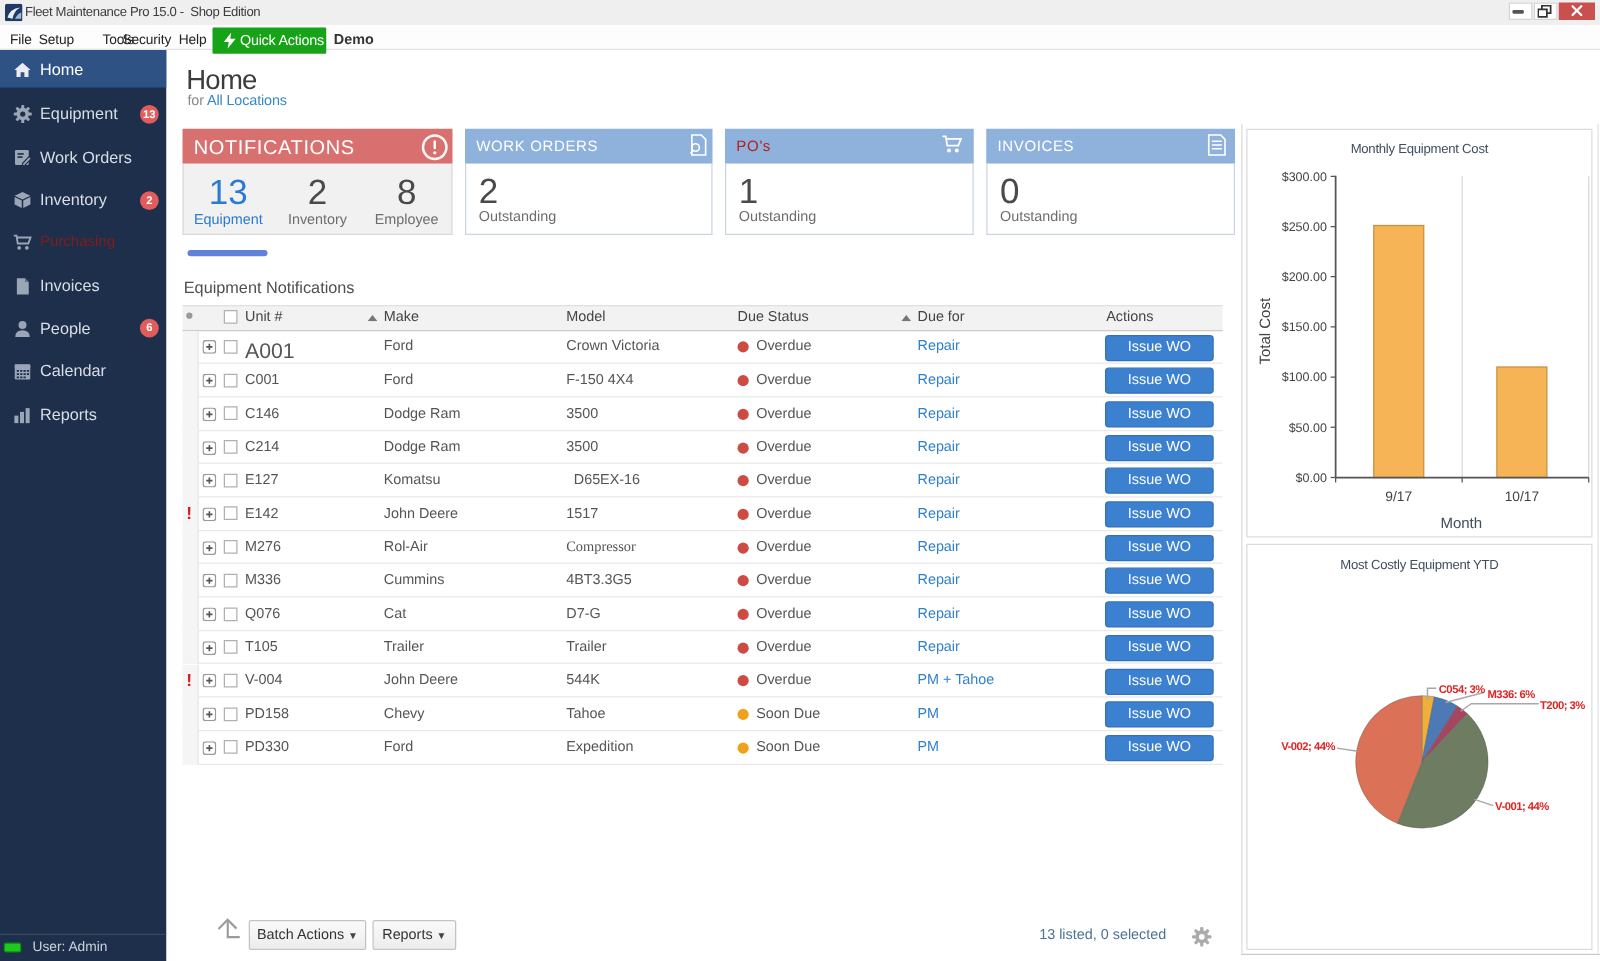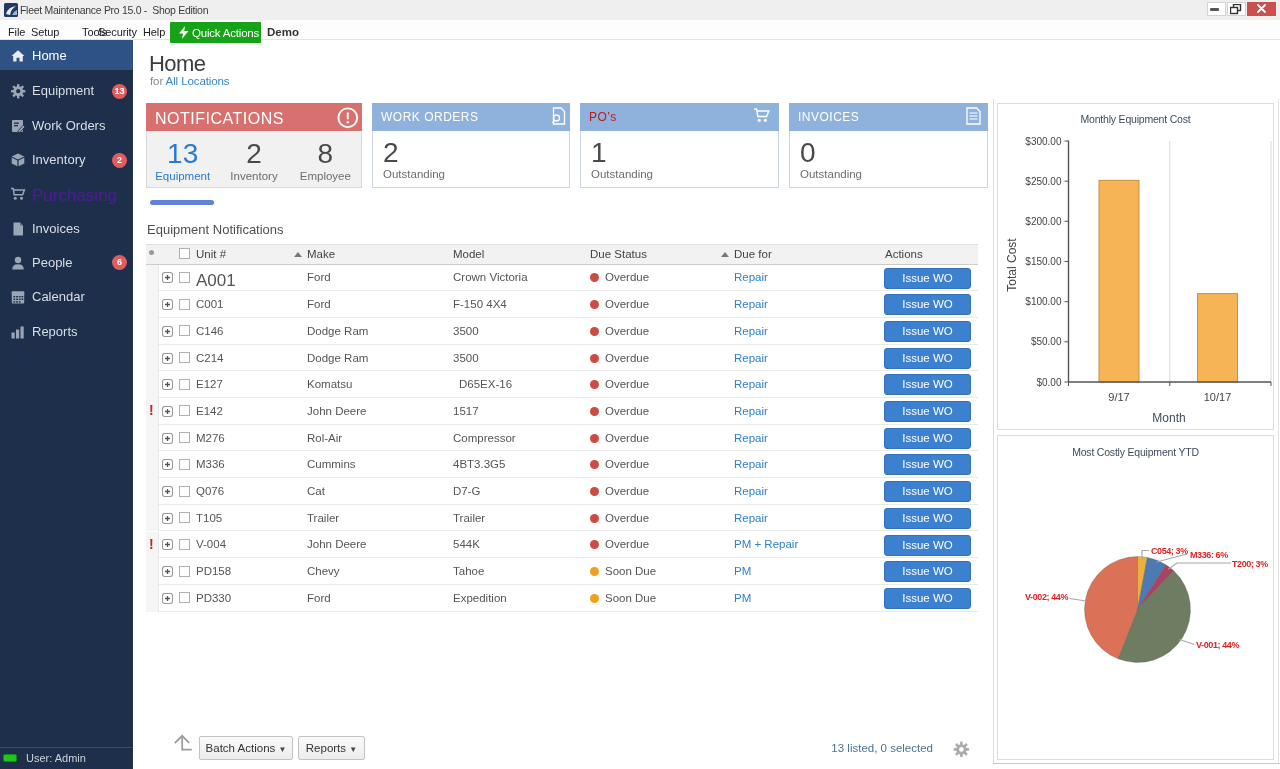--- a/index.html
+++ b/index.html
@@ -70,21 +70,21 @@
     <path d="M1.7 5.6 L7.4 8.4 V14.3 L1.7 11.5 Z" fill="#9aa5b6"></path>
     <path d="M14.3 5.6 L8.6 8.4 V14.3 L14.3 11.5 Z" fill="#9aa5b6"></path>
   </svg>
 <div class="a" style="left:32px;top:152px;font-size:13px;color:#d9dee6;">Inventory</div>
 <div class="a" style="left:112px;top:152.5px;width:15px;height:15px;border-radius:50%;background:#e25c5c;color:#fff;font-size:9px;font-weight:bold;text-align:center;line-height:15px;">2</div>
 <svg class="a" style="left:10px;top:186px" width="16" height="16">
     <path d="M1 2.5 H3.2 L4.2 8.8 H12.6 L14.4 4 H3.6" fill="none" stroke="#9aa5b6" stroke-width="1.5"></path>
     <circle cx="5.3" cy="12.2" r="1.5" fill="#9aa5b6"></circle>
     <circle cx="11.5" cy="12.2" r="1.5" fill="#9aa5b6"></circle>
   </svg>
-<div class="a" style="left:32px;top:186px;font-size:17px;color:#4c1d95;">Purchasing</div>
+<div class="a" style="left:32px;top:186px;font-size:12px;color:#7f1d1d;">Purchasing</div>
 <svg class="a" style="left:10px;top:220.5px" width="16" height="16">
     <path d="M3.5 1.5 H10 L13 4.5 V14.5 H3.5 Z" fill="#9aa5b6"></path>
     <path d="M10 1.5 L10 4.5 L13 4.5 Z" fill="#62708c"></path>
   </svg>
 <div class="a" style="left:32px;top:220.5px;font-size:13px;color:#d9dee6;">Invoices</div>
 <svg class="a" style="left:10px;top:254.5px" width="16" height="16">
     <circle cx="8" cy="5" r="3.2" fill="#9aa5b6"></circle>
     <path d="M2.2 14.5 Q2.2 9.2 8 9.2 Q13.8 9.2 13.8 14.5 Z" fill="#9aa5b6"></path>
   </svg>
 <div class="a" style="left:32px;top:254.5px;font-size:13px;color:#d9dee6;">People</div>
@@ -277,21 +277,21 @@
 <div class="a" style="left:884px;top:401.0px;width:87px;height:21px;background:#3c80d0;border:1px solid #3371bd;border-radius:3px;color:#fff;font-size:11.5px;text-align:center;line-height:19px;">Issue WO</div>
 <div class="a" style="left:146px;top:424.7px;width:832px;height:26.7px;border-bottom:1px solid #e9e9e9;"></div>
 <div class="a" style="left:146px;top:424.7px;width:13px;height:26.7px;background:#f5f5f5;border-right:1px solid #e7e7e7;"></div>
 <svg class="a" style="left:162px;top:432.6px" width="11" height="11">
     <rect x="0.5" y="0.5" width="10" height="10" rx="2.2" fill="#fff" stroke="#9a9a9a" stroke-width="1.1"></rect>
     <path d="M5.5 3 V8 M3 5.5 H8" stroke="#555" stroke-width="1.3"></path>
   </svg>
 <div class="a" style="left:179px;top:432.1px;width:11px;height:11px;background:#fff;border:1px solid #b0b0b0;"></div>
 <div class="a" style="left:196px;top:431.6px;font-size:11.5px;color:#555;">M276</div>
 <div class="a" style="left:307px;top:431.6px;font-size:11.5px;color:#555;">Rol-Air</div>
-<div class="a" style="left:453px;top:431.6px;font-size:11.5px;color:#555;">Compressor</div>
+<div class="a" style="left:453px;top:431.6px;font-size:11.5px;color:#555;font-family:Liberation Serif, serif;">Compressor</div>
 <div class="a" style="left:590px;top:433.6px;width:9px;height:9px;border-radius:50%;background:#cc4b43;"></div>
 <div class="a" style="left:605px;top:431.6px;font-size:11.5px;color:#555;">Overdue</div>
 <div class="a" style="left:734px;top:431.6px;font-size:11.5px;color:#3080cc;">Repair</div>
 <div class="a" style="left:884px;top:427.7px;width:87px;height:21px;background:#3c80d0;border:1px solid #3371bd;border-radius:3px;color:#fff;font-size:11.5px;text-align:center;line-height:19px;">Issue WO</div>
 <div class="a" style="left:146px;top:451.4px;width:832px;height:26.7px;border-bottom:1px solid #e9e9e9;"></div>
 <div class="a" style="left:146px;top:451.4px;width:13px;height:26.7px;background:#f5f5f5;border-right:1px solid #e7e7e7;"></div>
 <svg class="a" style="left:162px;top:459.2px" width="11" height="11">
     <rect x="0.5" y="0.5" width="10" height="10" rx="2.2" fill="#fff" stroke="#9a9a9a" stroke-width="1.1"></rect>
     <path d="M5.5 3 V8 M3 5.5 H8" stroke="#555" stroke-width="1.3"></path>
   </svg>
@@ -337,21 +337,21 @@
 <svg class="a" style="left:162px;top:539.4px" width="11" height="11">
     <rect x="0.5" y="0.5" width="10" height="10" rx="2.2" fill="#fff" stroke="#9a9a9a" stroke-width="1.1"></rect>
     <path d="M5.5 3 V8 M3 5.5 H8" stroke="#555" stroke-width="1.3"></path>
   </svg>
 <div class="a" style="left:179px;top:538.9px;width:11px;height:11px;background:#fff;border:1px solid #b0b0b0;"></div>
 <div class="a" style="left:196px;top:538.4px;font-size:11.5px;color:#555;">V-004</div>
 <div class="a" style="left:307px;top:538.4px;font-size:11.5px;color:#555;">John Deere</div>
 <div class="a" style="left:453px;top:538.4px;font-size:11.5px;color:#555;">544K</div>
 <div class="a" style="left:590px;top:540.4px;width:9px;height:9px;border-radius:50%;background:#cc4b43;"></div>
 <div class="a" style="left:605px;top:538.4px;font-size:11.5px;color:#555;">Overdue</div>
-<div class="a" style="left:734px;top:538.4px;font-size:11.5px;color:#3080cc;">PM + Repair</div>
+<div class="a" style="left:734px;top:538.4px;font-size:11.5px;color:#3080cc;">PM + Tahoe</div>
 <div class="a" style="left:884px;top:534.5px;width:87px;height:21px;background:#3c80d0;border:1px solid #3371bd;border-radius:3px;color:#fff;font-size:11.5px;text-align:center;line-height:19px;">Issue WO</div>
 <div class="a" style="left:146px;top:558.2px;width:832px;height:26.7px;border-bottom:1px solid #e9e9e9;"></div>
 <div class="a" style="left:146px;top:558.2px;width:13px;height:26.7px;background:#f5f5f5;border-right:1px solid #e7e7e7;"></div>
 <svg class="a" style="left:162px;top:566.1px" width="11" height="11">
     <rect x="0.5" y="0.5" width="10" height="10" rx="2.2" fill="#fff" stroke="#9a9a9a" stroke-width="1.1"></rect>
     <path d="M5.5 3 V8 M3 5.5 H8" stroke="#555" stroke-width="1.3"></path>
   </svg>
 <div class="a" style="left:179px;top:565.6px;width:11px;height:11px;background:#fff;border:1px solid #b0b0b0;"></div>
 <div class="a" style="left:196px;top:565.1px;font-size:11.5px;color:#555;">PD158</div>
 <div class="a" style="left:307px;top:565.1px;font-size:11.5px;color:#555;">Chevy</div>

